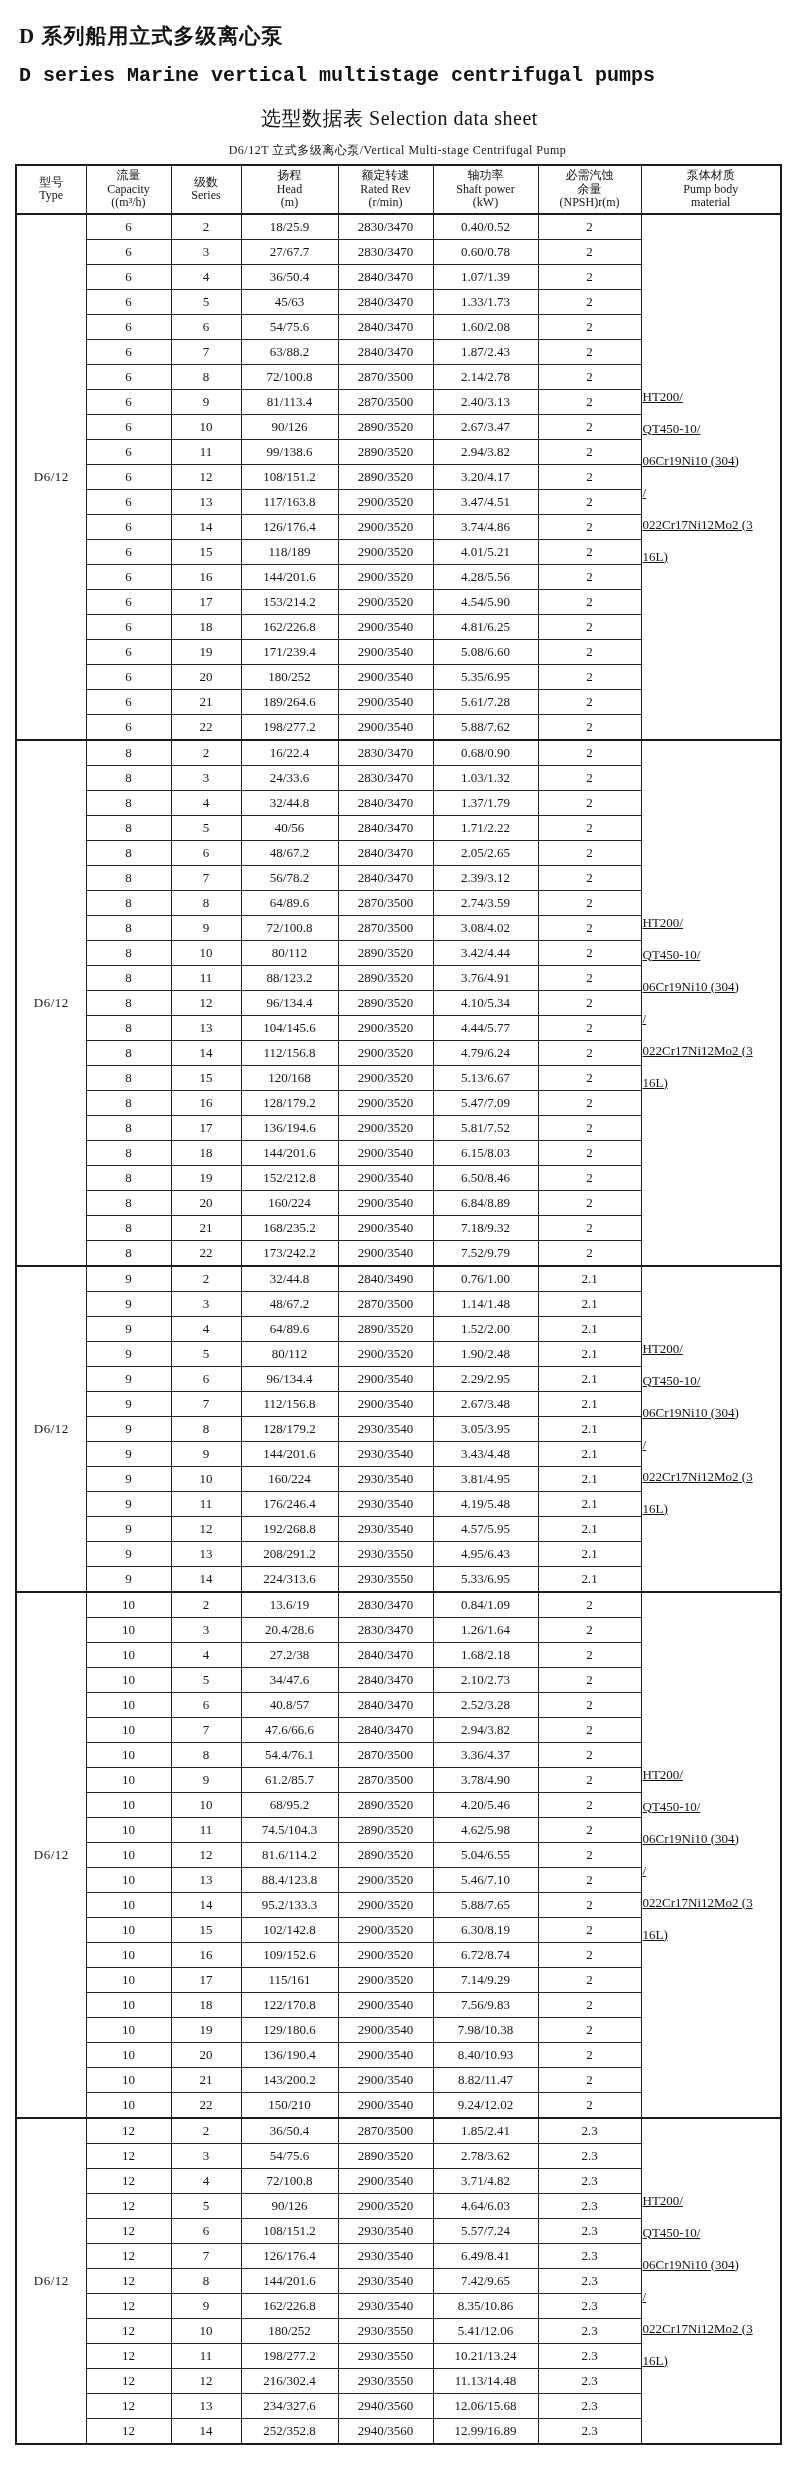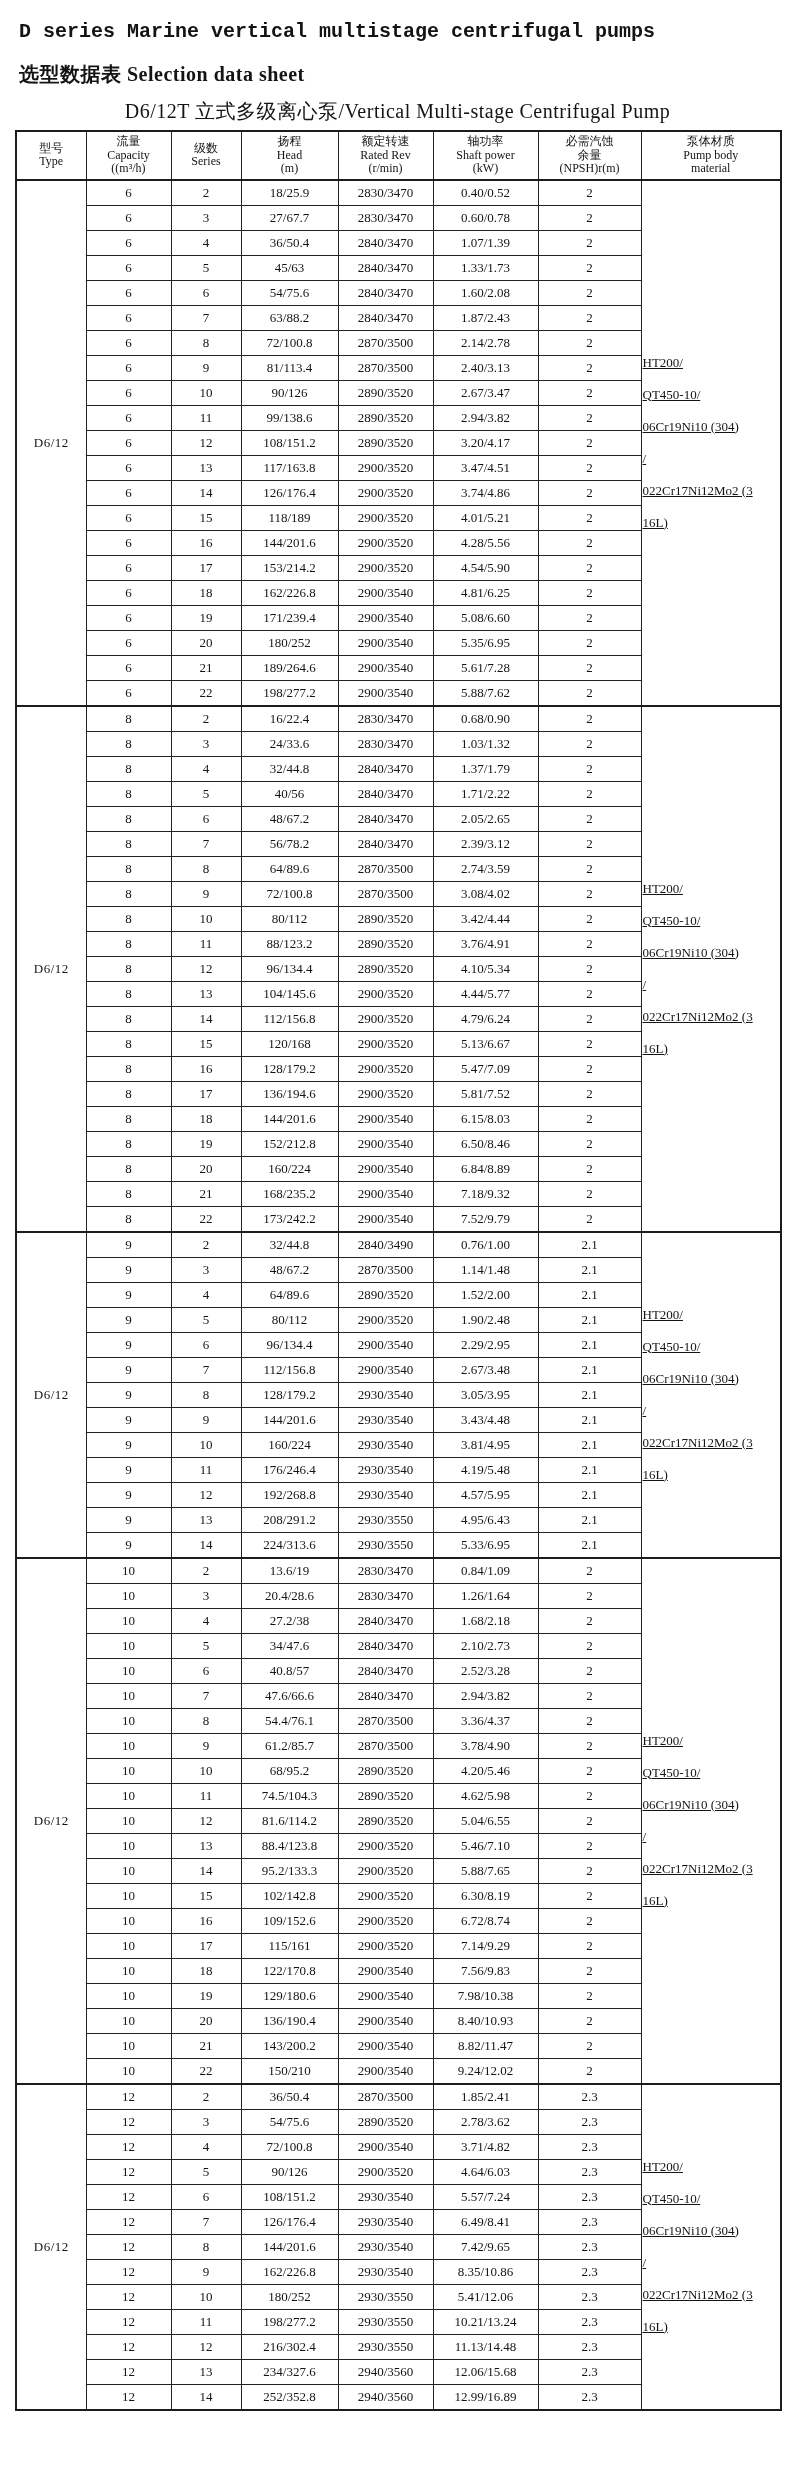--- a/index.html
+++ b/index.html
@@ -22,27 +22,28 @@
     margin: 2px 0 14px 4px;
   }
   .doc-title-en {
     font-size: 20px;
     font-weight: 700;
     margin: 0 0 14px 4px;
     font-family: Liberation Mono, monospace;
   }
   .doc-title-sub {
     font-size: 20px;
-    font-weight: 700;
+    font-weight: 400;
     letter-spacing: 0.5px;
     margin: 18px 0 10px 4px;
+    text-align: center;
   }
   .table-caption {
     text-align: center;
-    font-size: 20px;
+    font-size: 12px;
     margin: 10px 0 5px 0;
     letter-spacing: 0.5px;
   }
   table.pump-table {
     border-collapse: collapse;
     table-layout: fixed;
     width: 765px;
     border: 2px solid #1c1c1c;
   }
   col.c1 { width: 70px; }
@@ -86,20 +87,21 @@
     line-height: 32px;
     white-space: nowrap;
   }
   td.material-cell div { height: 32px; text-decoration: underline; }
 </style>
 </head>
 <body>
 
 <div class="page">
 
+  <div class="doc-title-zh">D 系列船用立式多级离心泵</div>
   <div class="doc-title-en">D series Marine vertical multistage centrifugal pumps</div>
   <div class="doc-title-sub">选型数据表 Selection data sheet</div>
 
   <div class="table-caption">D6/12T 立式多级离心泵/Vertical Multi-stage Centrifugal Pump</div>
 
   <table class="pump-table">
     <colgroup>
       <col class="c1">
         <col class="c2">
         <col class="c3">

